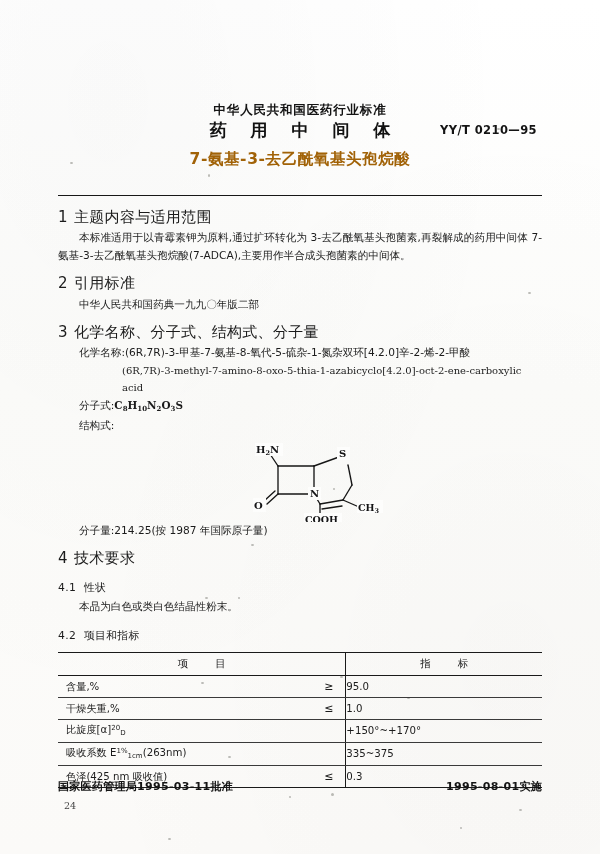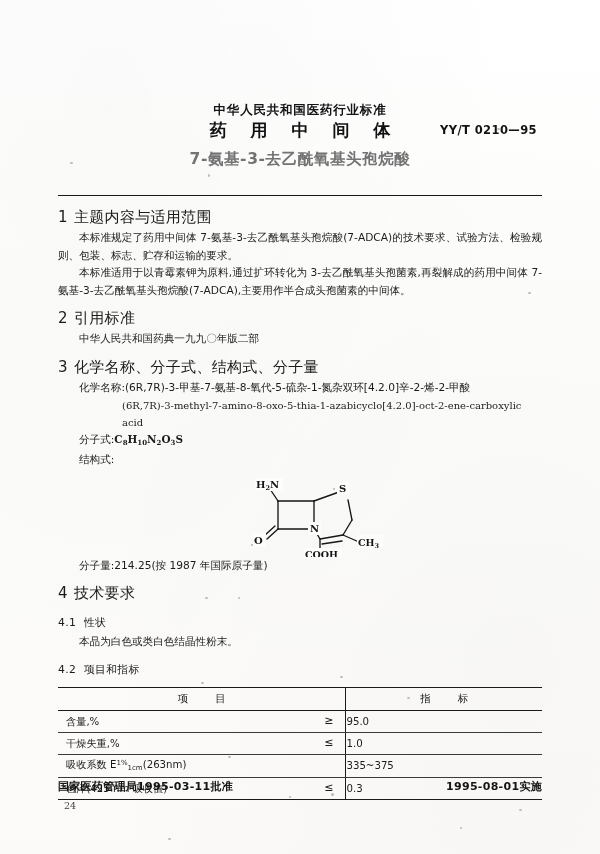--- a/index.html
+++ b/index.html
@@ -61,21 +61,21 @@
     font-size: 17px;
     font-weight: bold;
     letter-spacing: 9px;
     color: #111;
     padding-left: 9px;
   }
   .doc-title-sub {
     font-size: 15.5px;
     font-weight: bold;
     letter-spacing: 0.6px;
-    color: #737373;
+    color: #a16207;
     margin-top: 7px;
   }
   .std-number {
     position: absolute;
     right: 5px;
     top: 4px;
     font-size: 11.5px;
     font-weight: bold;
     letter-spacing: 0.4px;
     color: #141414;
@@ -260,21 +260,20 @@
       <div class="std-number">YY/T 0210—95</div>
     </div>
 
     <div class="rule-main"></div>
 
     <div class="body-text">
 
       <div class="clause-head">
         <span class="num">1</span><span>主题内容与适用范围</span>
       </div>
-      <p class="para">本标准规定了药用中间体 7-氨基-3-去乙酰氧基头孢烷酸(7-ADCA)的技术要求、试验方法、检验规则、包装、标志、贮存和运输的要求。</p>
       <p class="para">本标准适用于以青霉素钾为原料,通过扩环转化为 3-去乙酰氧基头孢菌素,再裂解成的药用中间体 7-氨基-3-去乙酰氧基头孢烷酸(7-ADCA),主要用作半合成头孢菌素的中间体。</p>
 
       <div class="clause-head">
         <span class="num">2</span><span>引用标准</span>
       </div>
       <p class="para">中华人民共和国药典一九九〇年版二部</p>
 
       <div class="clause-head">
         <span class="num">3</span><span>化学名称、分子式、结构式、分子量</span>
       </div>
@@ -375,20 +374,26 @@
           </tr>
 
           <tr class="datarow">
             <td class="col-item">
               <span class="item-label">干燥失重,%</span>
               <span class="item-op">≤</span>
             </td>
             <td class="col-spec">1.0</td>
           </tr>
 
+          <tr class="datarow">
+            <td class="col-item">
+              <span class="item-label"><span>比旋度[α]</span><sup>20</sup><sub>D</sub></span>
+            </td>
+            <td class="col-spec">+150°~+170°</td>
+          </tr>
 
           <tr class="datarow">
             <td class="col-item">
               <span class="item-label"><span>吸收系数 E</span><sup>1%</sup><sub>1cm</sub><span>(263nm)</span></span>
             </td>
             <td class="col-spec">335~375</td>
           </tr>
 
           <tr class="datarow lastrow">
             <td class="col-item">

